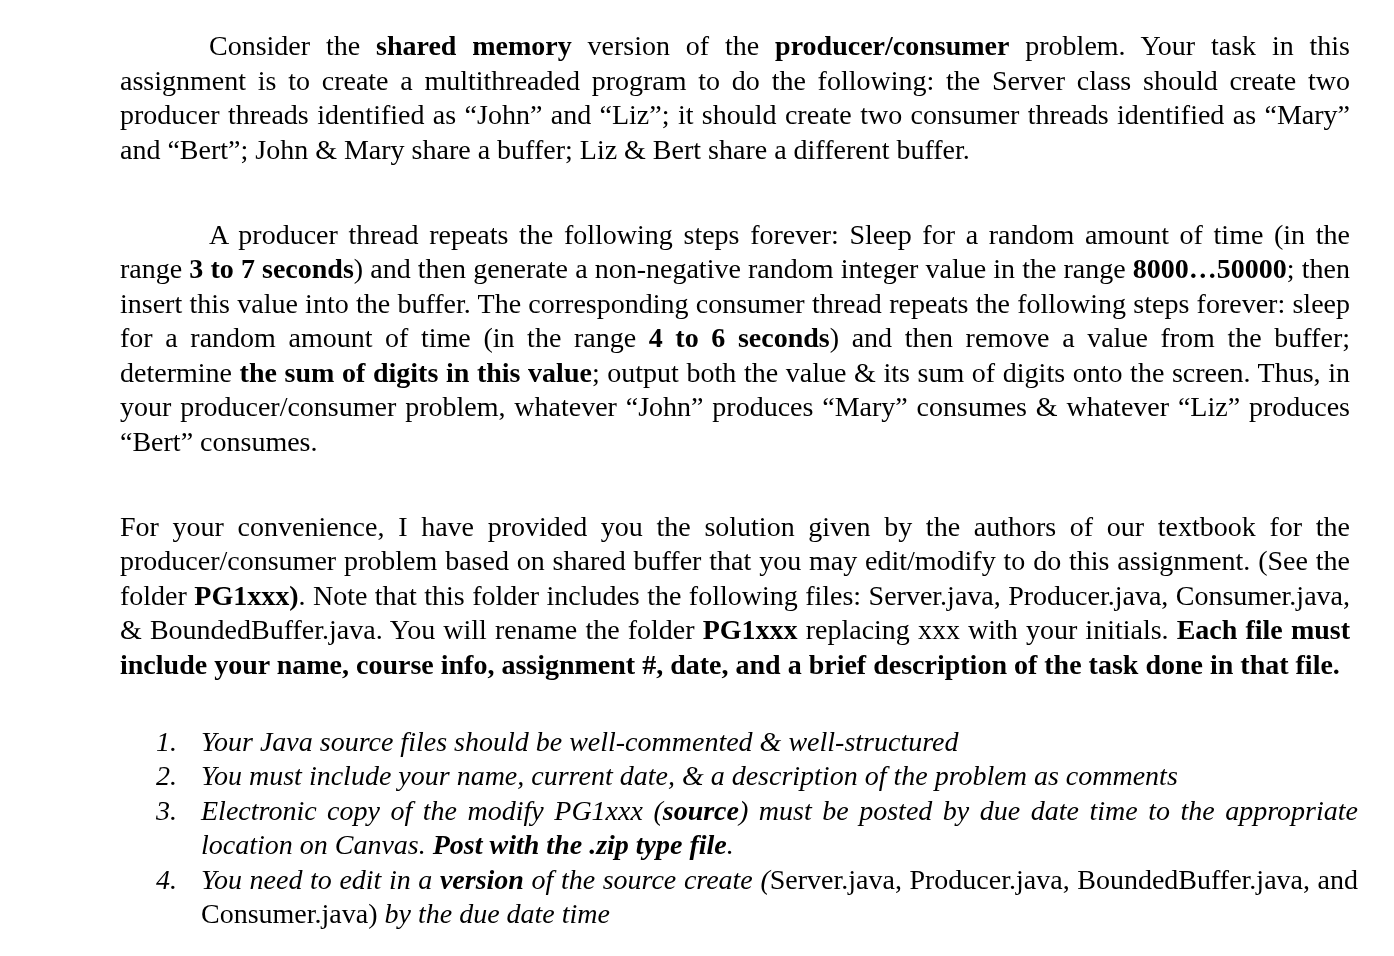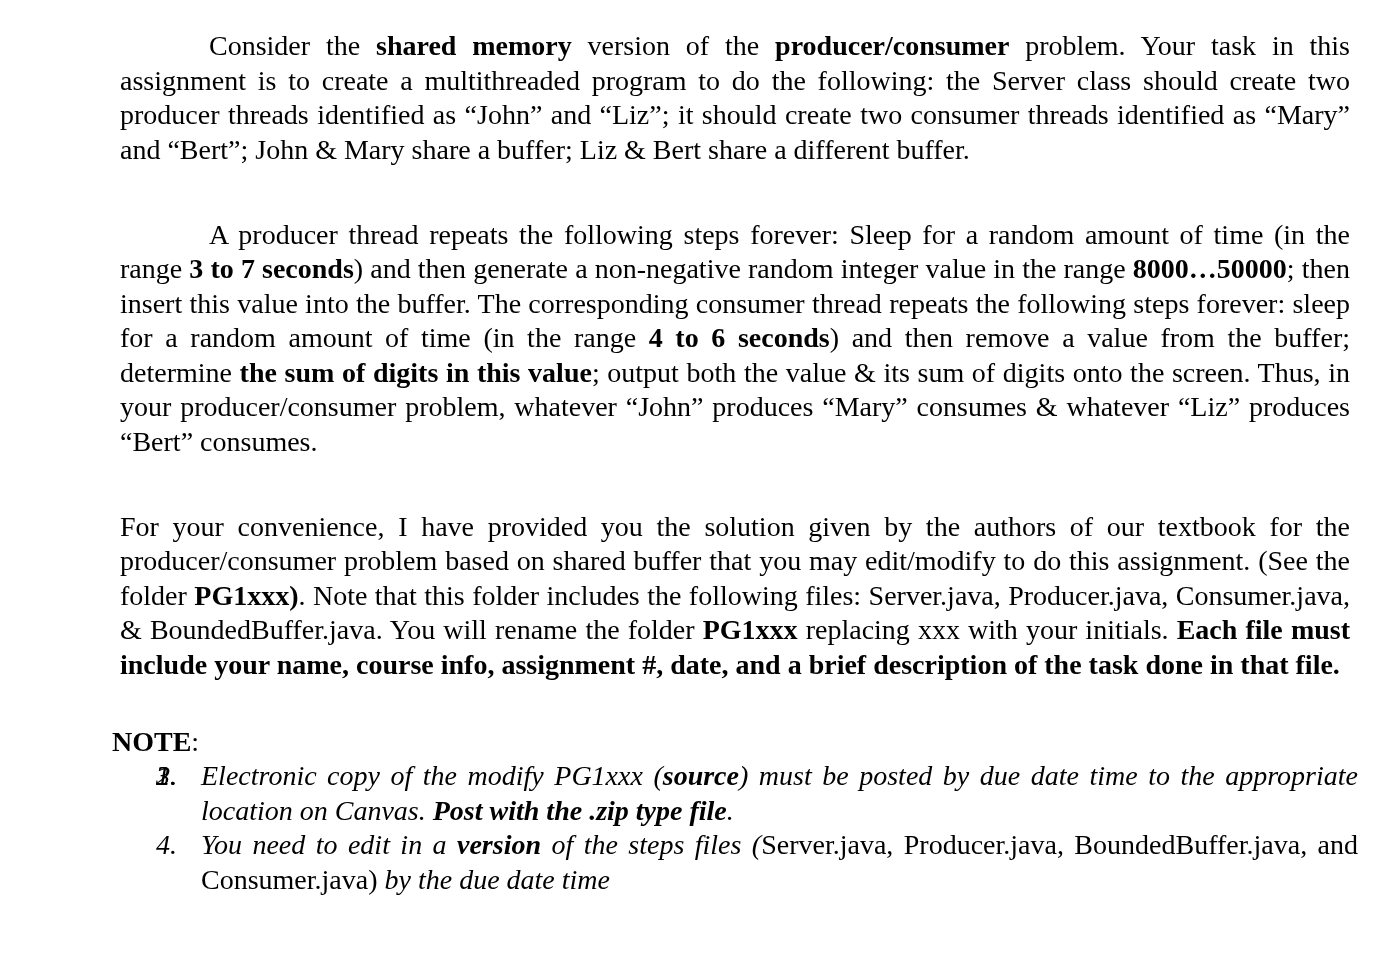--- a/index.html
+++ b/index.html
@@ -37,30 +37,29 @@
   </p>
 
   <div class="gap"></div>
 
   <p class="para">
     <span>For your convenience, I have provided you the solution given by the authors of our textbook for the producer/consumer problem based on shared buffer that you may edit/modify to do this assignment. (See the folder </span><b>PG1xxx)</b><span>. Note that this folder includes the following files: Server.java, Producer.java, Consumer.java, &amp; BoundedBuffer.java. You will rename the folder </span><b>PG1xxx</b><span> replacing xxx with your initials.  </span><b>Each file must include your name, course info, assignment #, date, and a brief description of the task done in that file.</b>
   </p>
 
   <div class="gap"></div>
 
-  <p class="note-title"><b>NOTE</b><span>:</span></p>
 
   <ol>
     <li>
-      <span class="num">1.</span>
+      <span class="num">1.</span><span>Your Java source files should be well-commented &amp; well-structured</span>
     </li>
     <li>
-      <span class="num">2.</span>
+      <span class="num">2.</span><span>You must include your name, current date, &amp; a description of the problem as comments</span>
     </li>
     <li>
       <span class="num">3.</span><span>Electronic copy of the modify PG1xxx (</span><b>source</b><span>) must be posted by due date time to the appropriate location on Canvas. </span><b>Post with the .zip type file</b><span>.</span>
     </li>
     <li>
-      <span class="num">4.</span><span>You need to edit in a </span><b>version</b><span> of the steps files (</span><span class="up">Server.java, Producer.java, BoundedBuffer.java, and Consumer.java)</span><span> by the due date time</span>
+      <span class="num">4.</span><span>You need to edit in a </span><b>version</b><span> of the source create (</span><span class="up">Server.java, Producer.java, BoundedBuffer.java, and Consumer.java)</span><span> by the due date time</span>
     </li>
   </ol>
 
 </div>
 
 </body></html>

